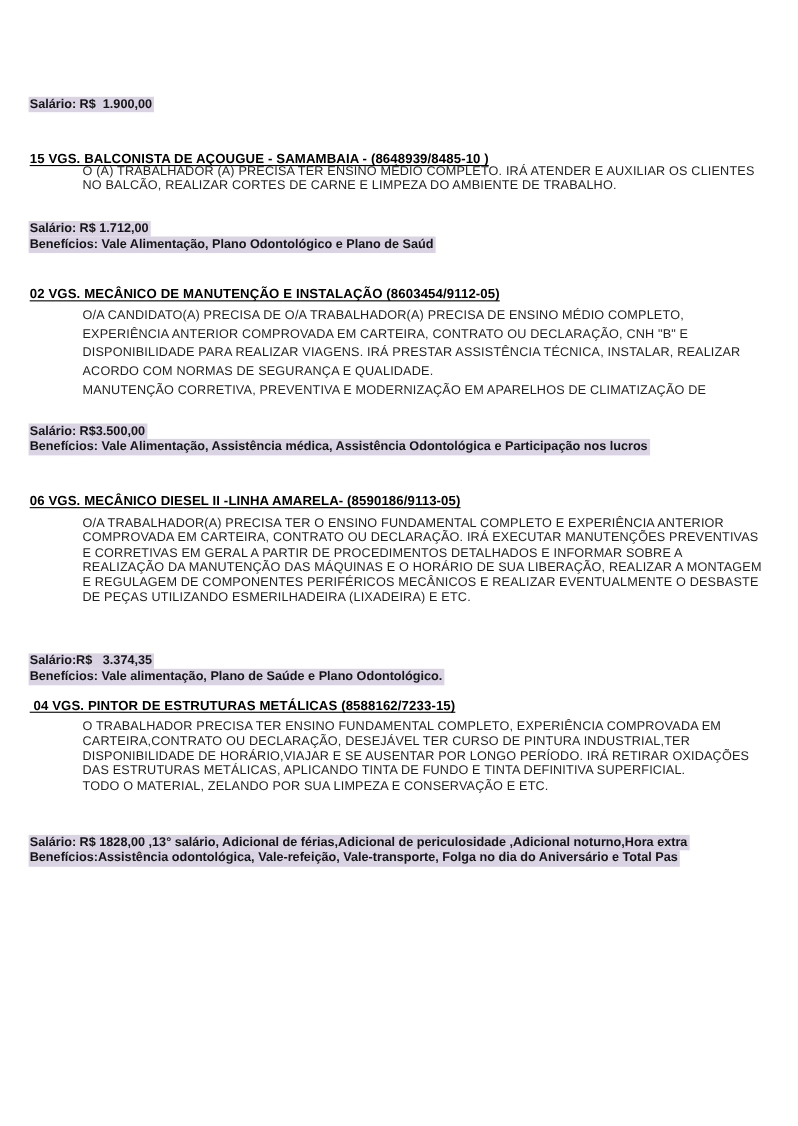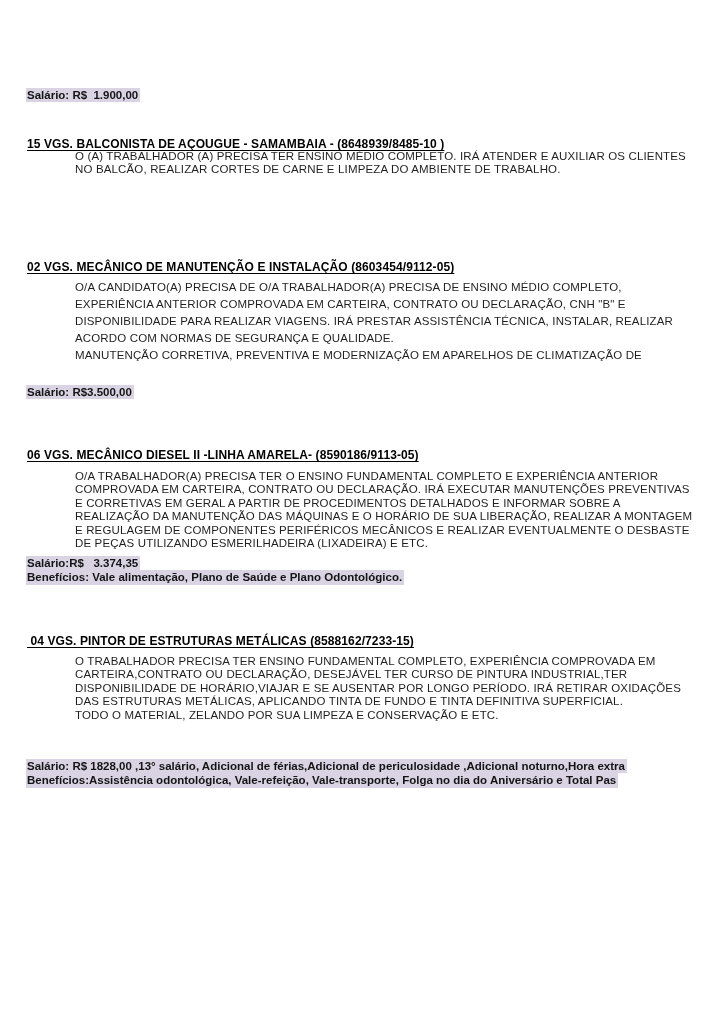--- a/index.html
+++ b/index.html
@@ -73,43 +73,48 @@
 
   <div class="block hl-block" style="top:88px">
     <div class="hl-line"><span class="hl">Salário: R$  1.900,00</span></div>
   </div>
 
   <div class="block job-title" style="top:121px">15 VGS. BALCONISTA DE AÇOUGUE - SAMAMBAIA - (8648939/8485-10 )</div>
   <div class="block para lh13" style="top:150px">
     <div class="line">O (A) TRABALHADOR (A) PRECISA TER ENSINO MÉDIO COMPLETO. IRÁ ATENDER E AUXILIAR OS CLIENTES</div>
     <div class="line">NO BALCÃO, REALIZAR CORTES DE CARNE E LIMPEZA DO AMBIENTE DE TRABALHO.</div>
   </div>
+  <div class="block hl-block" style="top:201px">
+    <div class="hl-line"><span class="hl">Salário: R$ 1.712,00</span></div>
+    <div class="hl-line"><span class="hl">Benefícios: Vale Alimentação, Plano Odontológico e Plano de Saúd</span></div>
+  </div>
 
   <div class="block job-title" style="top:244px">02 VGS. MECÂNICO DE MANUTENÇÃO E INSTALAÇÃO (8603454/9112-05)</div>
   <div class="block para lh17" style="top:279px">
     <div class="line">O/A CANDIDATO(A) PRECISA DE O/A TRABALHADOR(A) PRECISA DE ENSINO MÉDIO COMPLETO,</div>
     <div class="line">EXPERIÊNCIA ANTERIOR COMPROVADA EM CARTEIRA, CONTRATO OU DECLARAÇÃO, CNH "B" E</div>
     <div class="line">DISPONIBILIDADE PARA REALIZAR VIAGENS. IRÁ PRESTAR ASSISTÊNCIA TÉCNICA, INSTALAR, REALIZAR</div>
     <div class="line">ACORDO COM NORMAS DE SEGURANÇA E QUALIDADE.</div>
     <div class="line">MANUTENÇÃO CORRETIVA, PREVENTIVA E MODERNIZAÇÃO EM APARELHOS DE CLIMATIZAÇÃO DE</div>
   </div>
   <div class="block hl-block" style="top:385px">
     <div class="hl-line"><span class="hl">Salário: R$3.500,00</span></div>
+    <div class="hl-line"><span class="hl">Benefícios: Vale Alimentação, Assistência médica, Assistência Odontológica e Participação nos lucros</span></div>
   </div>
 
   <div class="block job-title" style="top:432px">06 VGS. MECÂNICO DIESEL II -LINHA AMARELA- (8590186/9113-05)</div>
   <div class="block para lh13" style="top:470px">
     <div class="line">O/A TRABALHADOR(A) PRECISA TER O ENSINO FUNDAMENTAL COMPLETO E EXPERIÊNCIA ANTERIOR</div>
     <div class="line">COMPROVADA EM CARTEIRA, CONTRATO OU DECLARAÇÃO. IRÁ EXECUTAR MANUTENÇÕES PREVENTIVAS</div>
     <div class="line">E CORRETIVAS EM GERAL A PARTIR DE PROCEDIMENTOS DETALHADOS E INFORMAR SOBRE A</div>
     <div class="line">REALIZAÇÃO DA MANUTENÇÃO DAS MÁQUINAS E O HORÁRIO DE SUA LIBERAÇÃO, REALIZAR A MONTAGEM</div>
     <div class="line">E REGULAGEM DE COMPONENTES PERIFÉRICOS MECÂNICOS E REALIZAR EVENTUALMENTE O DESBASTE</div>
     <div class="line">DE PEÇAS UTILIZANDO ESMERILHADEIRA (LIXADEIRA) E ETC.</div>
   </div>
-  <div class="block hl-block" style="top:556px">
+  <div class="block hl-block" style="top:594px">
     <div class="hl-line"><span class="hl">Salário:R$   3.374,35</span></div>
     <div class="hl-line"><span class="hl">Benefícios: Vale alimentação, Plano de Saúde e Plano Odontológico.</span></div>
   </div>
 
   <div class="block job-title" style="top:618px"> 04 VGS. PINTOR DE ESTRUTURAS METÁLICAS (8588162/7233-15)</div>
   <div class="block para lh13" style="top:655px">
     <div class="line">O TRABALHADOR PRECISA TER ENSINO FUNDAMENTAL COMPLETO, EXPERIÊNCIA COMPROVADA EM</div>
     <div class="line">CARTEIRA,CONTRATO OU DECLARAÇÃO, DESEJÁVEL TER CURSO DE PINTURA INDUSTRIAL,TER</div>
     <div class="line">DISPONIBILIDADE DE HORÁRIO,VIAJAR E SE AUSENTAR POR LONGO PERÍODO. IRÁ RETIRAR OXIDAÇÕES</div>
     <div class="line">DAS ESTRUTURAS METÁLICAS, APLICANDO TINTA DE FUNDO E TINTA DEFINITIVA SUPERFICIAL.</div>

